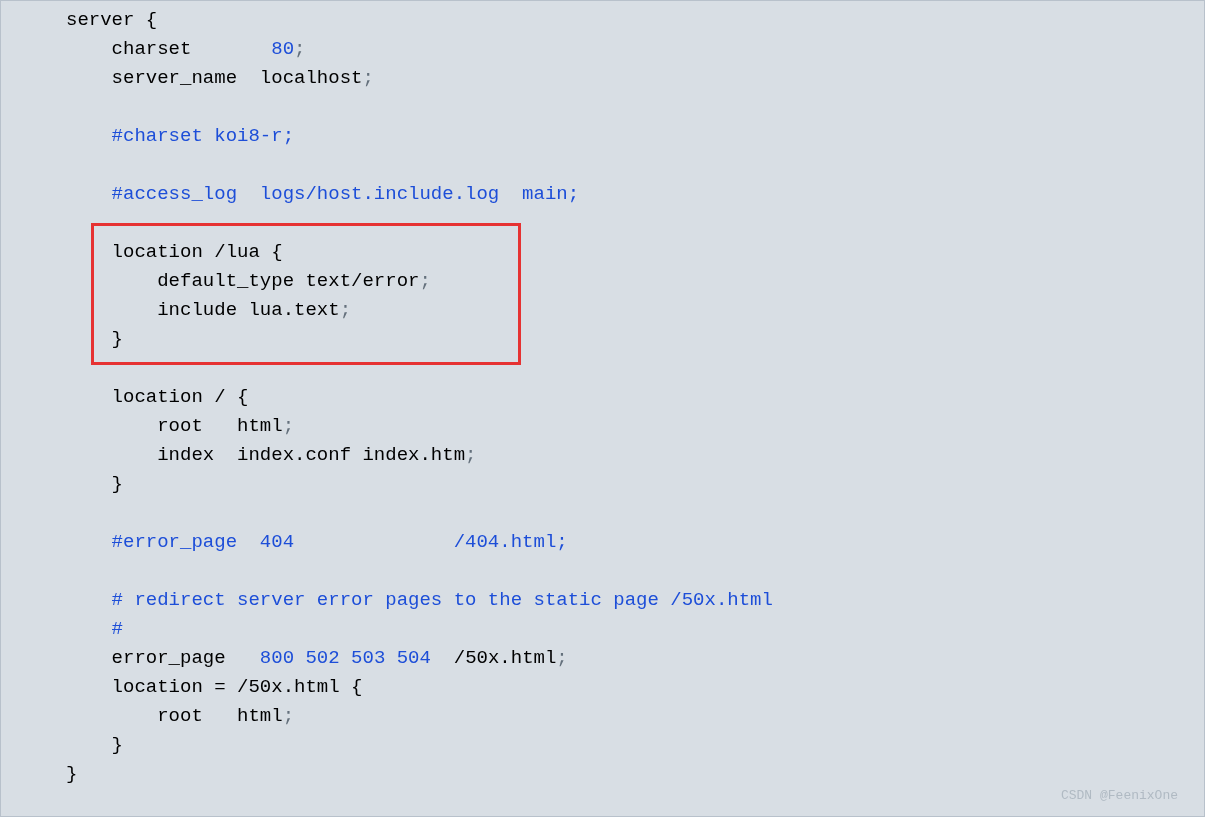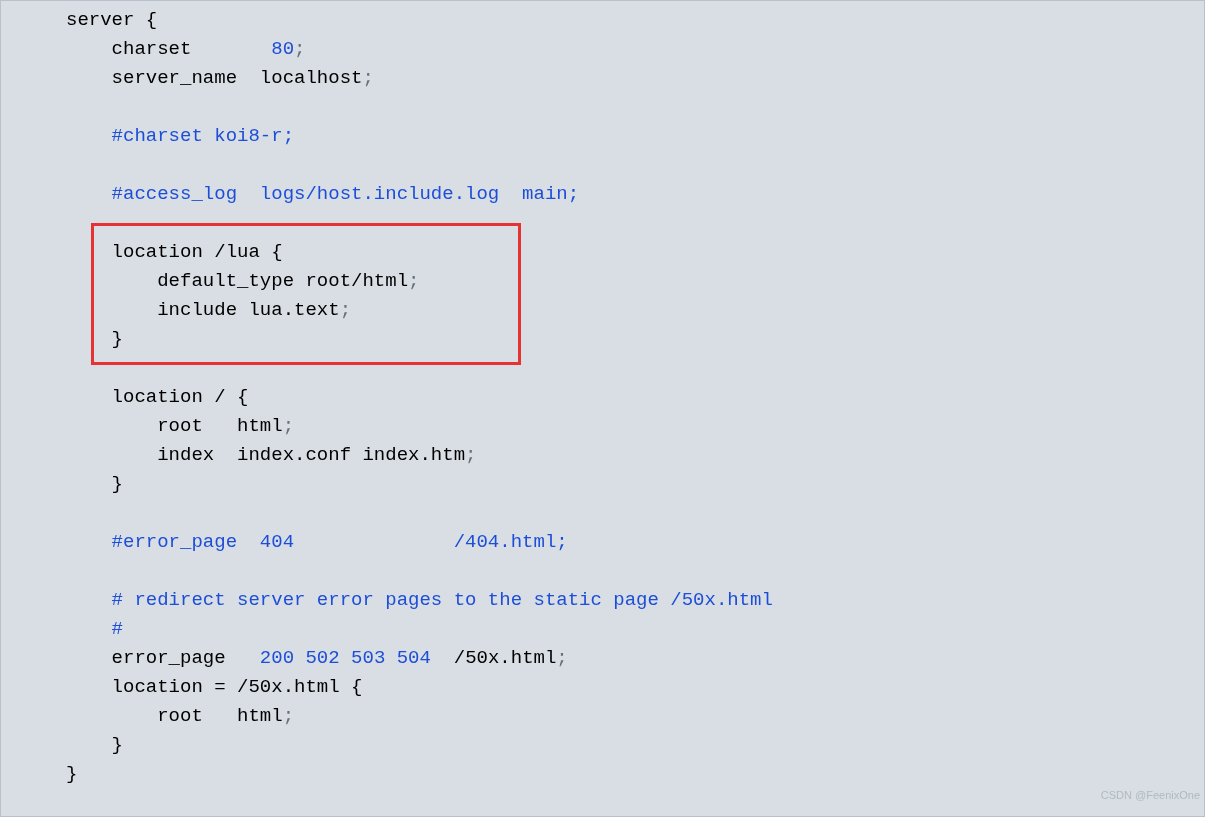--- a/index.html
+++ b/index.html
@@ -36,52 +36,52 @@
       color: #1d4ed8;
     }
     .highlight-box {
       position: absolute;
       border: 3px solid #e63232;
       pointer-events: none;
     }
     .watermark {
       position: absolute;
       bottom: 6px;
-      right: 4px;
-      font-family: Liberation Sans, sans-serif;
-      font-size: 11px;
+      right: 26px;
+      font-family: Liberation Mono, monospace;
+      font-size: 13px;
       color: #b0bac3;
     }
   </style>
 </head>
 <body>
 
 <div class="code-container"><span class="tok-text">server {</span>
 <span class="tok-text">    charset       </span><span class="tok-num">80</span><span class="tok-punct">;</span>
 <span class="tok-text">    server_name  localhost</span><span class="tok-punct">;</span>
 <span></span>
 <span class="tok-comment">    #charset koi8-r;</span>
 <span></span>
 <span class="tok-comment">    #access_log  logs/host.include.log  main;</span>
 <span></span>
 <span class="tok-text">    location /lua {</span>
-<span class="tok-text">        default_type root/html</span><span class="tok-punct">;</span>
+<span class="tok-text">        default_type text/error</span><span class="tok-punct">;</span>
 <span class="tok-text">        include lua.text</span><span class="tok-punct">;</span>
 <span class="tok-text">    }</span>
 <span></span>
 <span class="tok-text">    location / {</span>
 <span class="tok-text">        root   html</span><span class="tok-punct">;</span>
 <span class="tok-text">        index  index.conf index.htm</span><span class="tok-punct">;</span>
 <span class="tok-text">    }</span>
 <span></span>
 <span class="tok-comment">    #error_page  404              /404.html;</span>
 <span></span>
 <span class="tok-comment">    # redirect server error pages to the static page /50x.html</span>
 <span class="tok-comment">    #</span>
-<span class="tok-text">    error_page   </span><span class="tok-num">200</span><span class="tok-text"> </span><span class="tok-num">502</span><span class="tok-text"> </span><span class="tok-num">503</span><span class="tok-text"> </span><span class="tok-num">504</span><span class="tok-text">  /50x.html</span><span class="tok-punct">;</span>
+<span class="tok-text">    error_page   </span><span class="tok-num">800</span><span class="tok-text"> </span><span class="tok-num">502</span><span class="tok-text"> </span><span class="tok-num">503</span><span class="tok-text"> </span><span class="tok-num">504</span><span class="tok-text">  /50x.html</span><span class="tok-punct">;</span>
 <span class="tok-text">    location = /50x.html {</span>
 <span class="tok-text">        root   html</span><span class="tok-punct">;</span>
 <span class="tok-text">    }</span>
 <span class="tok-text">}</span>
 </div>
 
 <div class="highlight-box" style="left:90px;top:222px;width:430px;height:142px;"></div>
 
 <div class="watermark">CSDN @FeenixOne</div>
 

